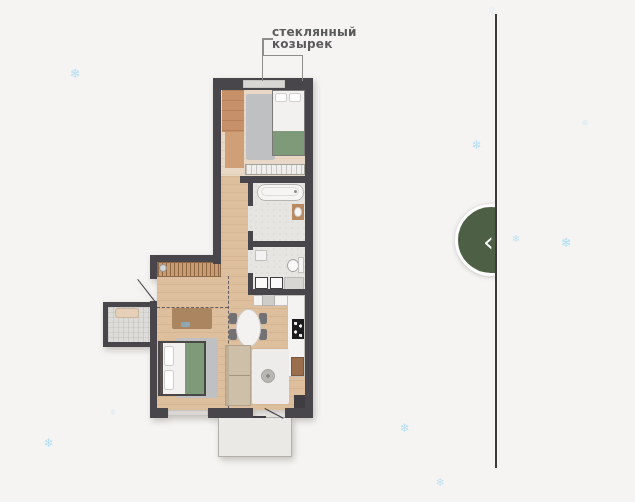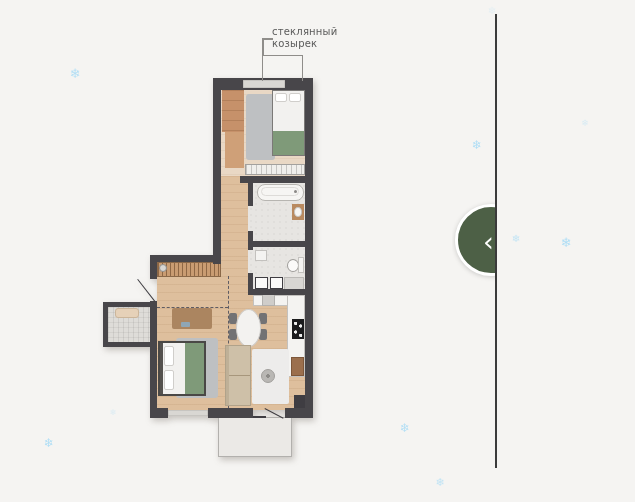--- a/index.html
+++ b/index.html
@@ -31,21 +31,21 @@
   .dashh{border-top:1.5px dashed #5f5c63;}
   .chair{background:#727274;border-radius:2px;}
   .cooktop{background:#1b1b1d;background-image:
     radial-gradient(circle 1.8px at 30% 22%,#eee 1.4px,transparent 1.9px),
     radial-gradient(circle 1.8px at 72% 35%,#eee 1.4px,transparent 1.9px),
     radial-gradient(circle 1.8px at 30% 65%,#eee 1.4px,transparent 1.9px),
     radial-gradient(circle 1.8px at 72% 82%,#eee 1.4px,transparent 1.9px);}
   .sofa{background:#cec0a8;border:1px solid #b0a28a;box-shadow:inset 3px 0 0 #bfb097;
     background-image:linear-gradient(180deg,transparent 0 49%,rgba(120,100,70,.45) 49% 51%,transparent 51%);}
   #plan{left:0;top:0;width:635px;height:502px;filter:drop-shadow(2px 3px 3px rgba(90,80,70,.30));}
-  #canopy-text{color:#5a5a5a;font-size:10px;line-height:12px;letter-spacing:.2px;}
+  #canopy-text{color:#5a5a5a;font-size:12px;line-height:12px;letter-spacing:.2px;font-weight:bold;}
   .lead{background:#8f8d8a;}
   #canopy-bracket{border-left:1.5px solid #8f8d8a;border-top:1.5px solid #8f8d8a;border-right:1.5px solid #8f8d8a;}
   #divider{background:#3b3b3b;}
   #prev-clip{overflow:hidden;}
   #prev-button{border-radius:50%;background:#4d6046;border:3px solid #ffffff;box-shadow:0 1px 5px rgba(0,0,0,.18);cursor:pointer;}
   #prev-chevron{color:#ffffff;font-size:27px;line-height:27px;font-weight:400;}
   .snowflake{position:absolute;transform:translate(-50%,-50%);}
   .toilet-bowl{background:#fbfaf9;border:1px solid #9e9c99;border-radius:50%;}
   .tub{border-radius:8px;border:1.5px solid #b7b5b1;background:#f6f5f3;}
   .tub-in{border-radius:6px;border:1px solid #dddbd8;}

